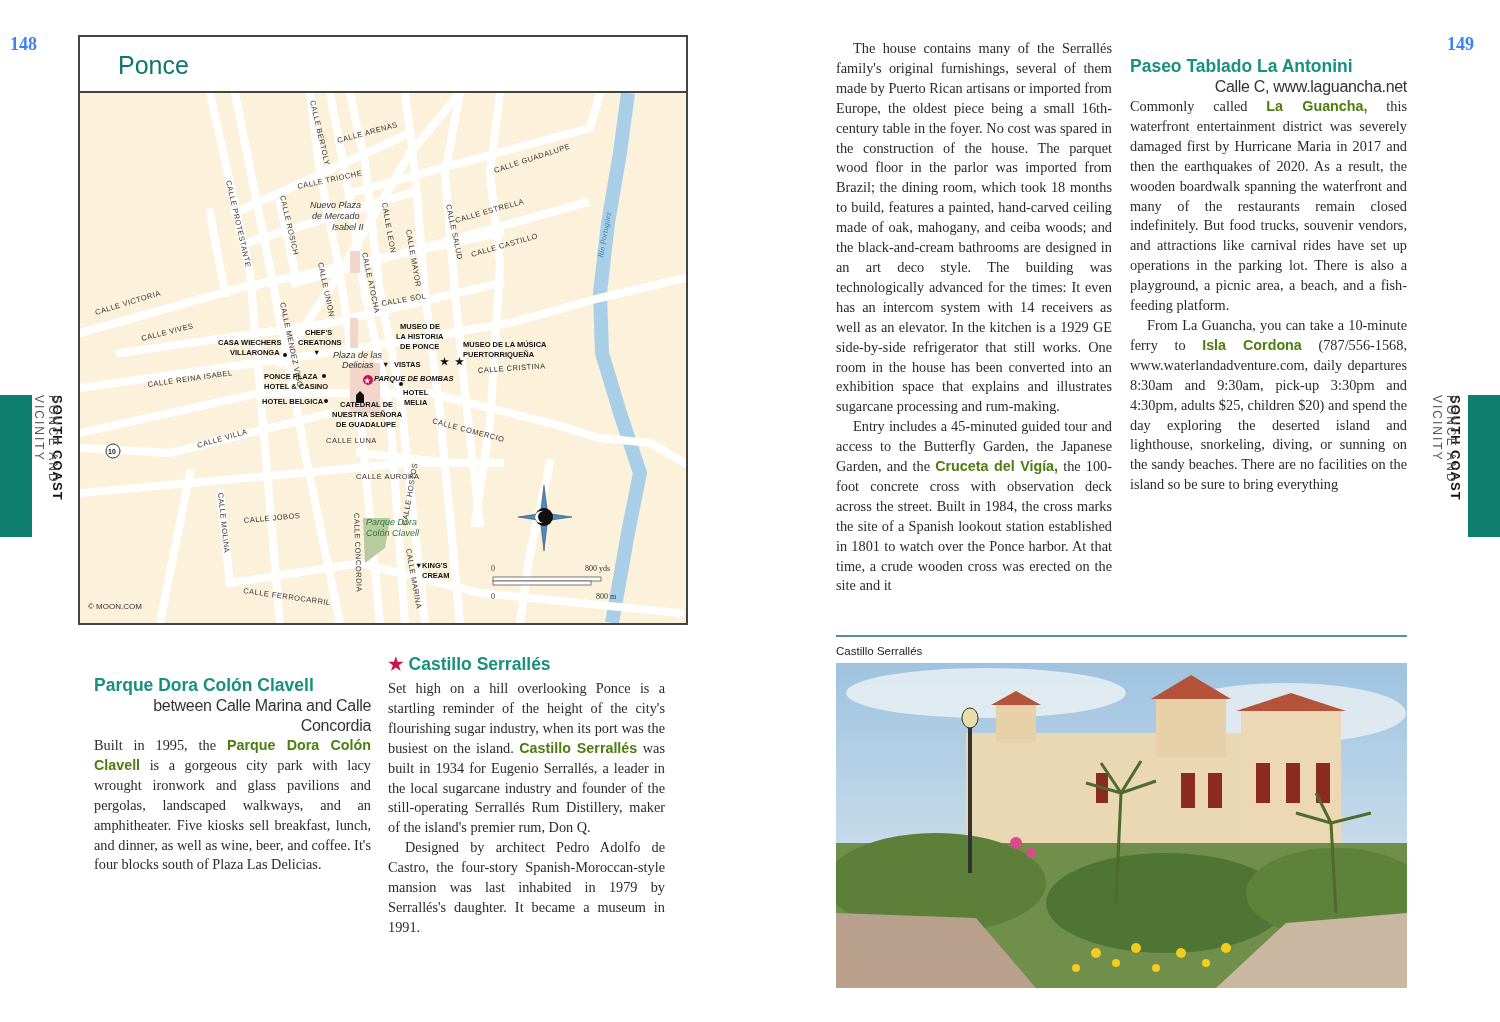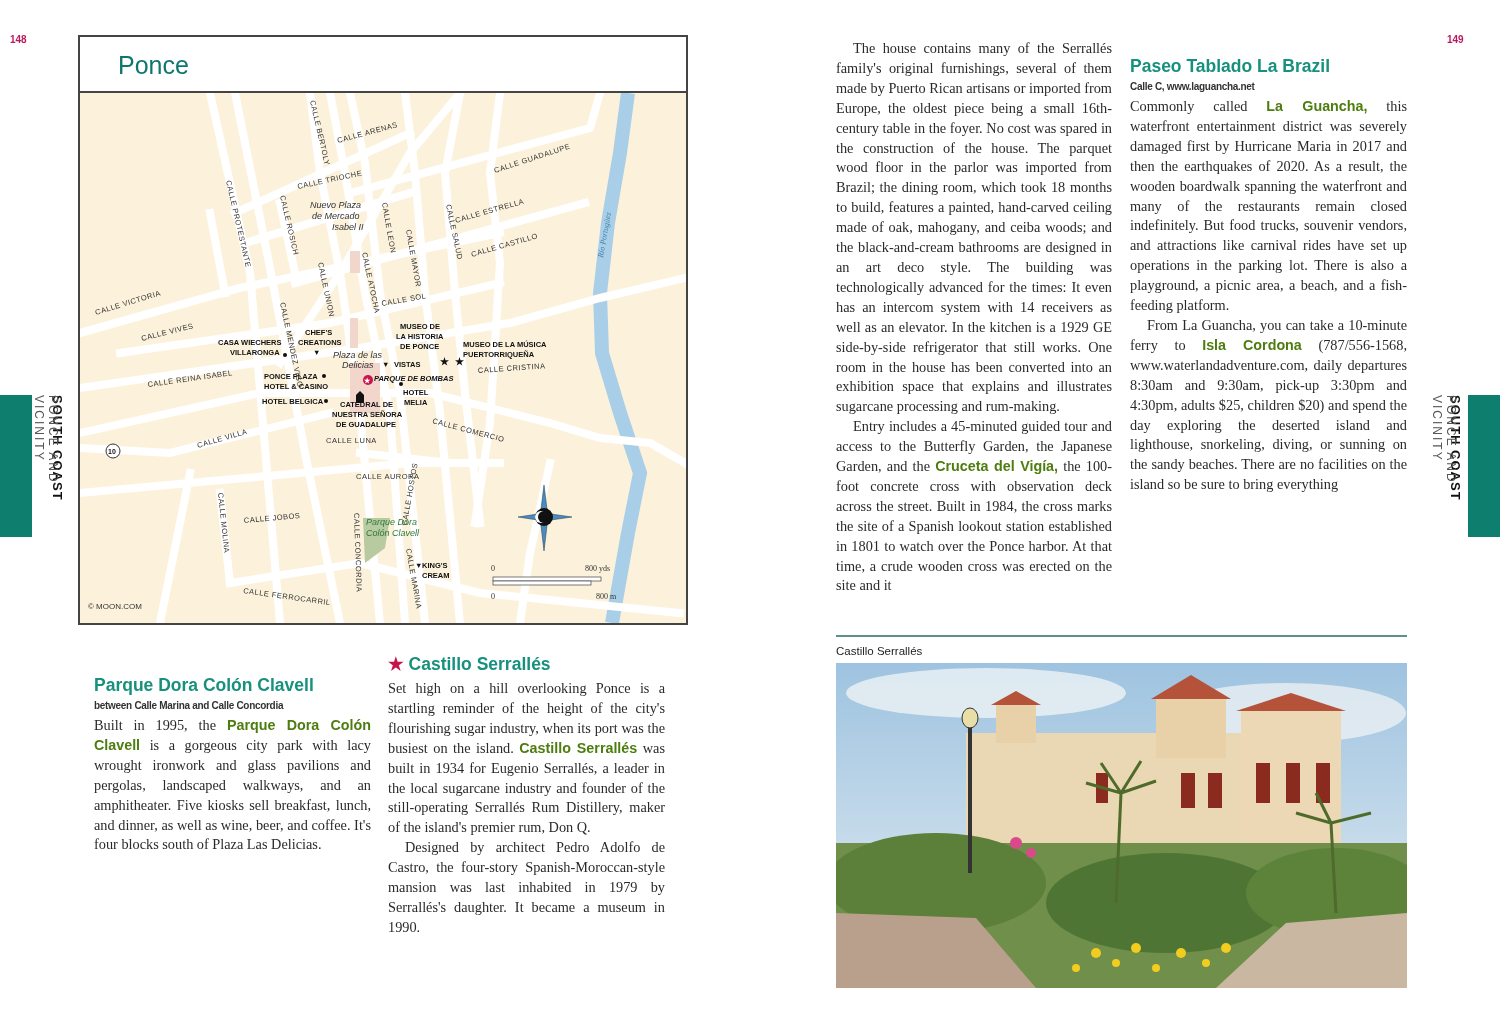--- a/index.html
+++ b/index.html
@@ -1,31 +1,31 @@
 <!DOCTYPE html>
 <html><head>
 <meta charset="utf-8">
 <style>
   html,body{margin:0;padding:0;background:#fff;}
   body{width:1500px;height:1022px;position:relative;overflow:hidden;font-family:"Liberation Serif",serif;color:#2a2a2a;}
-  .pnum{position:absolute;top:34px;font-family:Liberation Sans, sans-serif;font-weight:bold;font-size:10px;color:#be185d;}
+  .pnum{position:absolute;top:34px;font-family:Liberation Serif, serif;font-weight:bold;font-size:18px;color:#3b82f6;}
   .tab{position:absolute;background:#0e7f6e;width:32px;height:142px;top:395px;}
   .sidelabel{position:absolute;top:395px;height:160px;width:40px;}
   .sidelabel .s1{position:absolute;writing-mode:vertical-rl;font-family:"Liberation Sans",sans-serif;font-weight:bold;font-size:13px;letter-spacing:1px;color:#111;}
   .sidelabel .s2{position:absolute;writing-mode:vertical-rl;font-family:"Liberation Sans",sans-serif;font-size:12px;letter-spacing:2px;color:#555;}
   .mapbox{position:absolute;left:78px;top:35px;width:610px;height:590px;border:2px solid #444;box-sizing:border-box;background:#fcf2dc;}
   .maptitle{height:54px;border-bottom:2px solid #444;background:#fff;position:relative;}
   .maptitle span{position:absolute;left:38px;top:14px;font-family:"Liberation Sans",sans-serif;font-size:25px;color:#0f766e;}
   .mapsvg{position:absolute;left:0;top:56px;}
   .col{position:absolute;font-size:14.3px;line-height:19.9px;text-align:justify;}
   .col p{margin:0;}
   .col p.ind{text-indent:17px;}
   .h{font-family:"Liberation Sans",sans-serif;font-weight:bold;color:#17917d;font-size:17.5px;margin:0 0 4px 0;line-height:22px;}
   .h .star{color:#c8144a;}
-  .info{font-family:"Liberation Sans",sans-serif;font-size:10px;line-height:20px;color:#333;letter-spacing:-0.3px;text-align:left;font-weight:bold;}
+  .info{font-family:"Liberation Sans",sans-serif;font-size:16px;line-height:20px;color:#333;letter-spacing:-0.3px;text-align:right;}
   b.s{font-family:"Liberation Sans",sans-serif;font-weight:bold;color:#4d7c0f;}
   .rule{position:absolute;left:836px;top:635px;width:571px;height:2px;background:#5e8f8a;}
   .caption{position:absolute;left:836px;top:645px;font-family:"Liberation Sans",sans-serif;font-size:11.5px;color:#222;}
   .photo{position:absolute;left:836px;top:663px;width:571px;height:325px;overflow:hidden;}
   .maptxt{font-family:"Liberation Sans",sans-serif;font-size:7.5px;fill:#333;letter-spacing:.5px;}
   .poi{font-family:"Liberation Sans",sans-serif;font-size:7.5px;fill:#111;font-weight:bold;}
 </style>
 </head>
 <body>
 
@@ -195,30 +195,30 @@
 
 <div class="col" style="left:94px;top:656px;width:277px;">
   <div class="h" style="margin-top:18px;">Parque Dora Colón Clavell</div>
   <div class="info" style="margin-top:-4px;">between Calle Marina and Calle Concordia</div>
   <p><span>Built in 1995, the </span><b class="s">Parque Dora Colón Clavell</b><span> is a gorgeous city park with lacy wrought ironwork and glass pavilions and pergolas, landscaped walkways, and an amphitheater. Five kiosks sell breakfast, lunch, and dinner, as well as wine, beer, and coffee. It's four blocks south of Plaza Las Delicias.</span></p>
 </div>
 
 <div class="col" style="left:388px;top:653px;width:277px;">
   <div class="h"><span class="star">★</span> <span>Castillo Serrallés</span></div>
   <p><span>Set high on a hill overlooking Ponce is a startling reminder of the height of the city's flourishing sugar industry, when its port was the busiest on the island. </span><b class="s">Castillo Serrallés</b><span> was built in 1934 for Eugenio Serrallés, a leader in the local sugarcane industry and founder of the still-operating Serrallés Rum Distillery, maker of the island's premier rum, Don Q.</span></p>
-  <p class="ind">Designed by architect Pedro Adolfo de Castro, the four-story Spanish-Moroccan-style mansion was last inhabited in 1979 by Serrallés's daughter. It became a museum in 1990.</p>
+  <p class="ind">Designed by architect Pedro Adolfo de Castro, the four-story Spanish-Moroccan-style mansion was last inhabited in 1979 by Serrallés's daughter. It became a museum in 1991.</p>
 </div>
 
 <div class="col" style="left:836px;top:39px;width:276px;">
   <p class="ind">The house contains many of the Serrallés family's original furnishings, several of them made by Puerto Rican artisans or imported from Europe, the oldest piece being a small 16th-century table in the foyer. No cost was spared in the construction of the house. The parquet wood floor in the parlor was imported from Brazil; the dining room, which took 18 months to build, features a painted, hand-carved ceiling made of oak, mahogany, and ceiba woods; and the black-and-cream bathrooms are designed in an art deco style. The building was technologically advanced for the times: It even has an intercom system with 14 receivers as well as an elevator. In the kitchen is a 1929 GE side-by-side refrigerator that still works. One room in the house has been converted into an exhibition space that explains and illustrates sugarcane processing and rum-making.</p>
   <p class="ind"><span>Entry includes a 45-minuted guided tour and access to the Butterfly Garden, the Japanese Garden, and the </span><b class="s">Cruceta del Vigía,</b><span> the 100-foot concrete cross with observation deck across the street. Built in 1984, the cross marks the site of a Spanish lookout station established in 1801 to watch over the Ponce harbor. At that time, a crude wooden cross was erected on the site and it</span></p>
 </div>
 
 <div class="col" style="left:1130px;top:39px;width:277px;">
-  <div class="h" style="margin-top:16px;">Paseo Tablado La Brazil</div>
+  <div class="h" style="margin-top:16px;">Paseo Tablado La Antonini</div>
   <div class="info" style="margin-top:-4px;">Calle C, www.laguancha.net</div>
   <p><span>Commonly called </span><b class="s">La Guancha,</b><span> this waterfront entertainment district was severely damaged first by Hurricane Maria in 2017 and then the earthquakes of 2020. As a result, the wooden boardwalk spanning the waterfront and many of the restaurants remain closed indefinitely. But food trucks, souvenir vendors, and attractions like carnival rides have set up operations in the parking lot. There is also a playground, a picnic area, a beach, and a fish-feeding platform.</span></p>
   <p class="ind"><span>From La Guancha, you can take a 10-minute ferry to </span><b class="s">Isla Cordona</b><span> (787/556-1568, www.waterlandadventure.com, daily departures 8:30am and 9:30am, pick-up 3:30pm and 4:30pm, adults $25, children $20) and spend the day exploring the deserted island and lighthouse, snorkeling, diving, or sunning on the sandy beaches. There are no facilities on the island so be sure to bring everything</span></p>
 </div>
 
 <div class="rule"></div>
 <div class="caption">Castillo Serrallés</div>
 <div class="photo">
   <svg width="571" height="325" viewBox="0 0 571 325">
     <defs>

